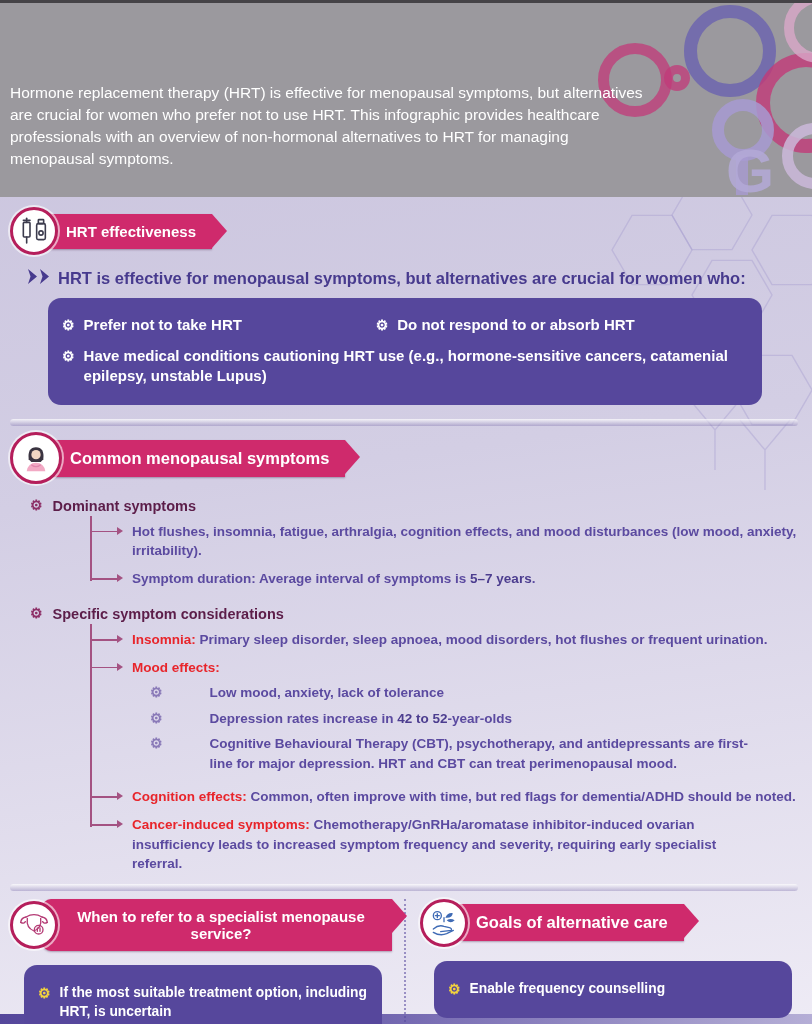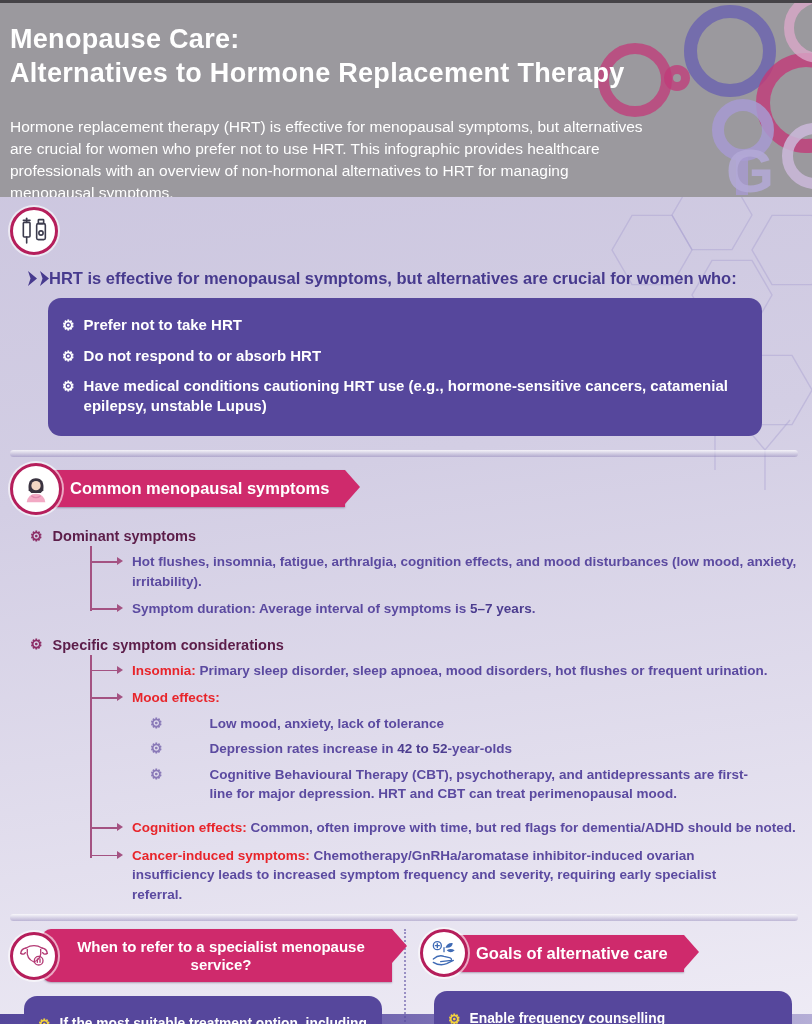--- a/index.html
+++ b/index.html
@@ -28,27 +28,27 @@
   .badge { position:relative; background:#cf2a6c; color:#fff; font-weight:700; font-size:15px;
            padding:9px 16px 9px 24px; margin-left:-16px; border-radius:9px 0 0 9px; z-index:1;
            box-shadow:0 1px 2px rgba(60,20,60,.35); white-space:nowrap; }
   .badge::after { content:""; position:absolute; left:100%; top:0; width:0; height:0;
                   border-top:17.5px solid transparent; border-bottom:17.5px solid transparent;
                   border-left:15px solid #cf2a6c; }
   .badge.big { font-size:16.5px; }
 
   
   .sec { position:relative; z-index:1; padding:10px 14px 0 10px; }
-  .heading-row { display:flex; align-items:center; gap:0; margin:14px 0 10px 18px; }
+  .heading-row { display:flex; gap:9px; margin:14px 0 10px 18px; }
   .chev { width:9px; height:15px; background:#473a8e;
           clip-path:polygon(0 0,100% 50%,0 100%,28% 50%); }
   .h-purple { color:#473a8e; font-weight:800; font-size:16.5px; }
   .purple-box { background:#56479c; border-radius:13px; color:#fff; padding:12px 18px 14px 14px;
                 margin:0 36px 0 38px; font-size:15px; font-weight:700; line-height:1.35; }
-  .pb-row { display:flex;flex-direction:column; }
+  .pb-row { display:flex; }
   .pb-row .bullet:first-child { width:46%; }
   .bullet { display:flex; gap:9px; margin:5px 0; align-items:flex-start; }
   .gear::before { content:"⚙"; font-size:14px; line-height:1.4; }
   .gear.white { color:#fff; }
   .gear.yellow { color:#f2d23d; }
   .gear.maroon { color:#8d2f67; }
   .gear.purple { color:#8a7ab8; }
 
   .soft-divider { height:7px; margin:14px 0 0 0; border-radius:4px;
                   background:linear-gradient(to bottom,rgba(255,255,255,.75),rgba(120,106,168,.38)); }
@@ -117,38 +117,40 @@
     <div class="ring" style="left:664px;top:62px;width:26px;height:26px;border:9px solid #c23a78;opacity:.75;"></div>
     <div class="ring" style="left:684px;top:2px;width:92px;height:92px;border:13px solid #5a50b5;opacity:.6;"></div>
     <div class="ring" style="left:756px;top:50px;width:100px;height:100px;border:14px solid #c23a78;opacity:.8;"></div>
     <div class="ring" style="left:784px;top:-10px;width:70px;height:70px;border:10px solid #d9a8c8;opacity:.8;"></div>
     <div class="ring" style="left:712px;top:96px;width:62px;height:62px;border:12px solid #a79ad1;opacity:.85;"></div>
     <div class="ring" style="left:782px;top:120px;width:66px;height:66px;border:11px solid #cbb8d9;opacity:.85;"></div>
     <div class="stem" style="left:736px;top:152px;width:12px;height:40px;"></div>
     <div class="decor-g" style="left:726px;top:132px;">G</div>
 
     <h1>
-      <span>Menopause Care:</span><br>
-      <span>Alternatives to Hormone Replacement Therapy</span>
+      <br>
     </h1>
     <p>Hormone replacement therapy (HRT) is effective for menopausal symptoms, but alternatives are crucial for women who prefer not to use HRT. This infographic provides healthcare professionals with an overview of non-hormonal alternatives to HRT for managing menopausal symptoms.</p>
   </header>
 
   <section class="sec">
     <div class="badge-row">
       <div class="icon-circle">
         <svg viewBox="0 0 48 48" fill="none" stroke="#3b3b4d" stroke-width="2.4" stroke-linecap="round">
           <line x1="13" y1="5" x2="13" y2="11"></line>
             <line x1="8" y1="8" x2="18" y2="8"></line>
           <rect x="8" y="11" width="10" height="22" rx="1.5"></rect>
           <line x1="13" y1="33" x2="13" y2="42"></line>
           <rect x="28" y="13" width="13" height="24" rx="2.5"></rect>
           <rect x="30.5" y="7" width="8" height="6" rx="1"></rect>
           <circle cx="34.5" cy="27" r="3.2"></circle>
         </svg>
+      </div>
+      <div class="badge">
+        <span>HRT effectiveness</span>
       </div>
     </div>
 
     <div class="heading-row">
       <span style="display:flex;gap:3px;">
         <span class="chev"></span>
           <span class="chev"></span>
       </span>
       <span class="h-purple">HRT is effective for menopausal symptoms, but alternatives are crucial for women who:</span>
     </div>

